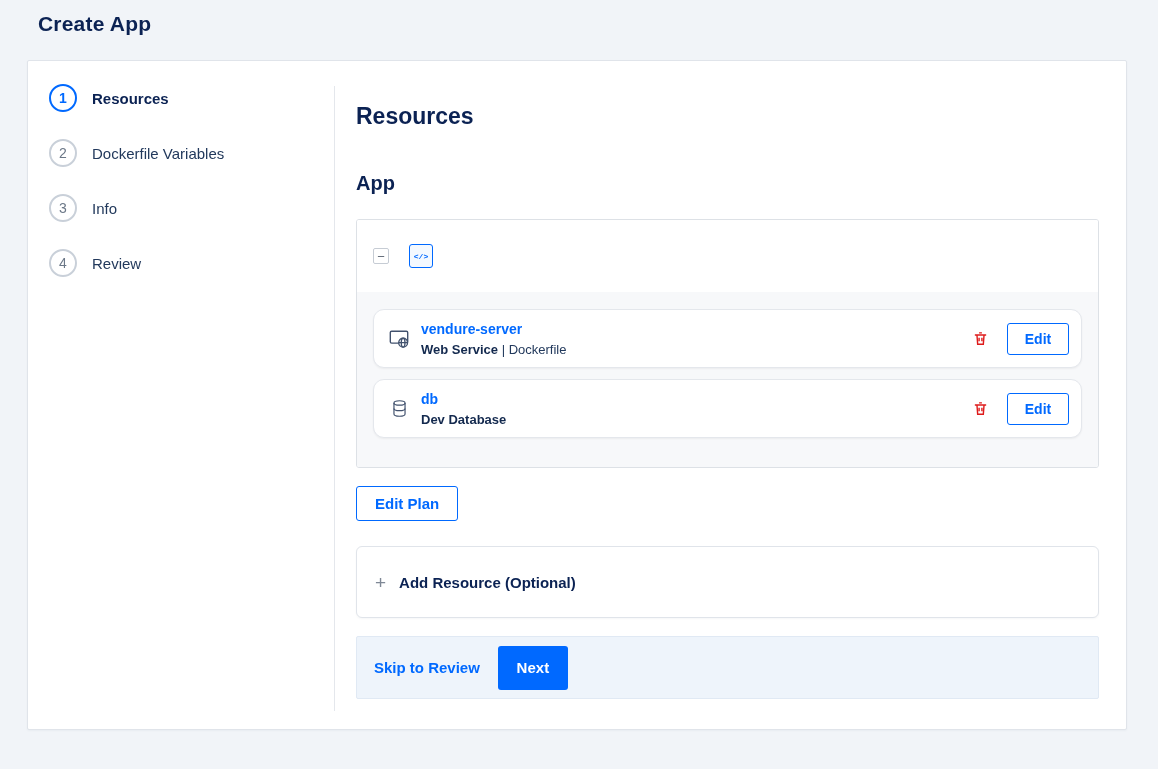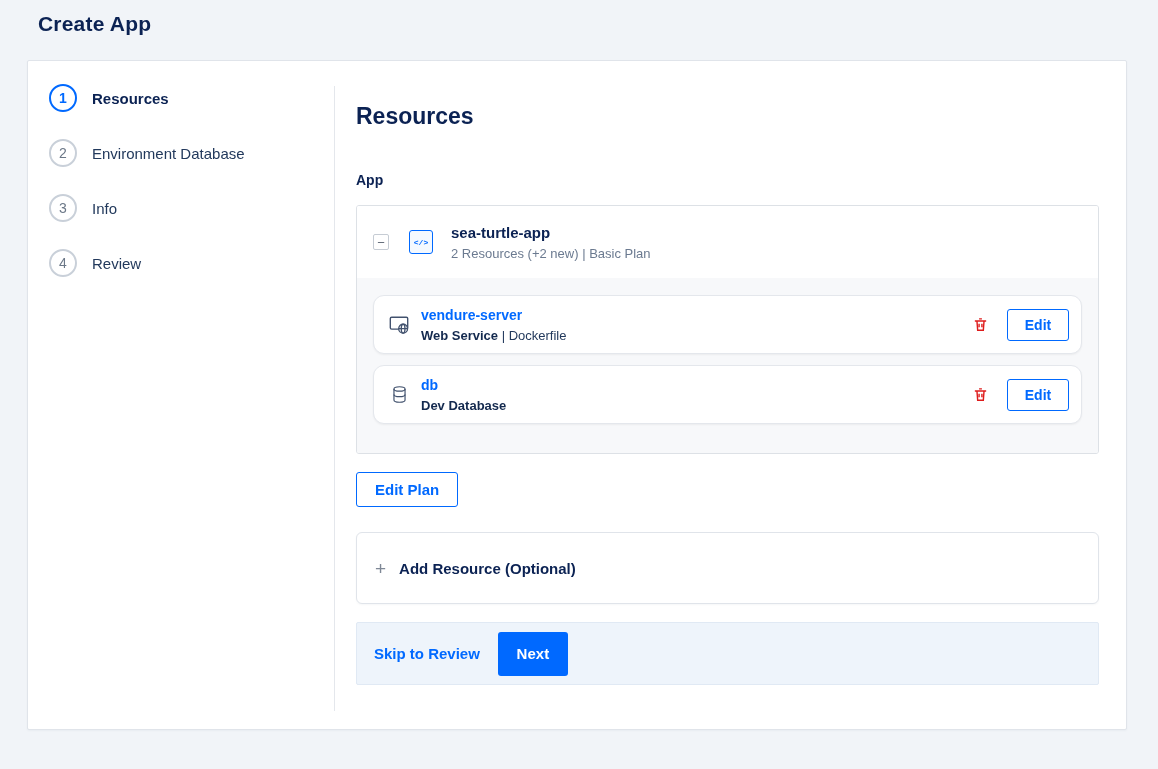--- a/index.html
+++ b/index.html
@@ -39,21 +39,21 @@
   }
   .step.active .step-circle { border-color:#0069ff; color:#0069ff; font-weight:700; }
   .step-label { font-size:15px; color:#22395c; }
   .step.active .step-label { font-weight:700; color:#0b2253; }
 
   .divider { width:1px; background:#e4e7ec; margin:25px 0 18px; }
 
   
   .content { flex:1; padding:42px 27px 0 21px; }
   .content-heading { font-size:23px; font-weight:700; color:#0b2253; margin-bottom:42px; }
-  .section-label { font-size:14px; font-weight:700; color:#0b2253; margin-bottom:17px; }
+  .section-label { font-size:20px; font-weight:700; color:#0b2253; margin-bottom:24px; }
 
   .app-card { border:1px solid #dde1e6; border-radius:3px; overflow:hidden; }
   .app-card-header { height:72px; padding:0 16px; display:flex; align-items:center; gap:12px; background:#fff; }
   .collapse-btn {
     width:16px; height:16px; border:1px solid #c6ccd4; border-radius:2px;
     background:#fff; color:#5b6573; font-size:13px; line-height:13px;
     display:flex; align-items:center; justify-content:center; cursor:pointer; padding:0;
   }
   .app-badge {
     width:24px; height:24px; border:1.5px solid #0069ff; border-radius:3px;
@@ -125,21 +125,21 @@
 
   <div class="card">
 
     <div class="stepper">
       <div class="step active">
         <div class="step-circle">1</div>
         <div class="step-label">Resources</div>
       </div>
       <div class="step">
         <div class="step-circle">2</div>
-        <div class="step-label">Environment Database</div>
+        <div class="step-label">Dockerfile Variables</div>
       </div>
       <div class="step">
         <div class="step-circle">3</div>
         <div class="step-label">Info</div>
       </div>
       <div class="step">
         <div class="step-circle">4</div>
         <div class="step-label">Review</div>
       </div>
     </div>
@@ -151,24 +151,20 @@
       <div class="content-heading">Resources</div>
       <div class="section-label">App</div>
 
       <div class="app-card">
         <div class="app-card-header">
           <button class="collapse-btn">
             <span>−</span>
           </button>
           <div class="app-badge">
             <span>&lt;/&gt;</span>
-          </div>
-          <div class="app-title-block">
-            <div class="app-name">sea-turtle-app</div>
-            <div class="app-subtitle">2 Resources (+2 new) | Basic Plan</div>
           </div>
         </div>
 
         <div class="app-card-body">
 
           <div class="resource-row">
             <span class="resource-icon">
               <svg viewBox="0 0 24 24" width="22" height="22" fill="none" stroke="#42526e" stroke-width="1.5">
                 <rect x="2.5" y="3.5" width="19" height="13" rx="1.5"></rect>
                 <circle cx="16.5" cy="16" r="4.8" fill="#ffffff"></circle>

